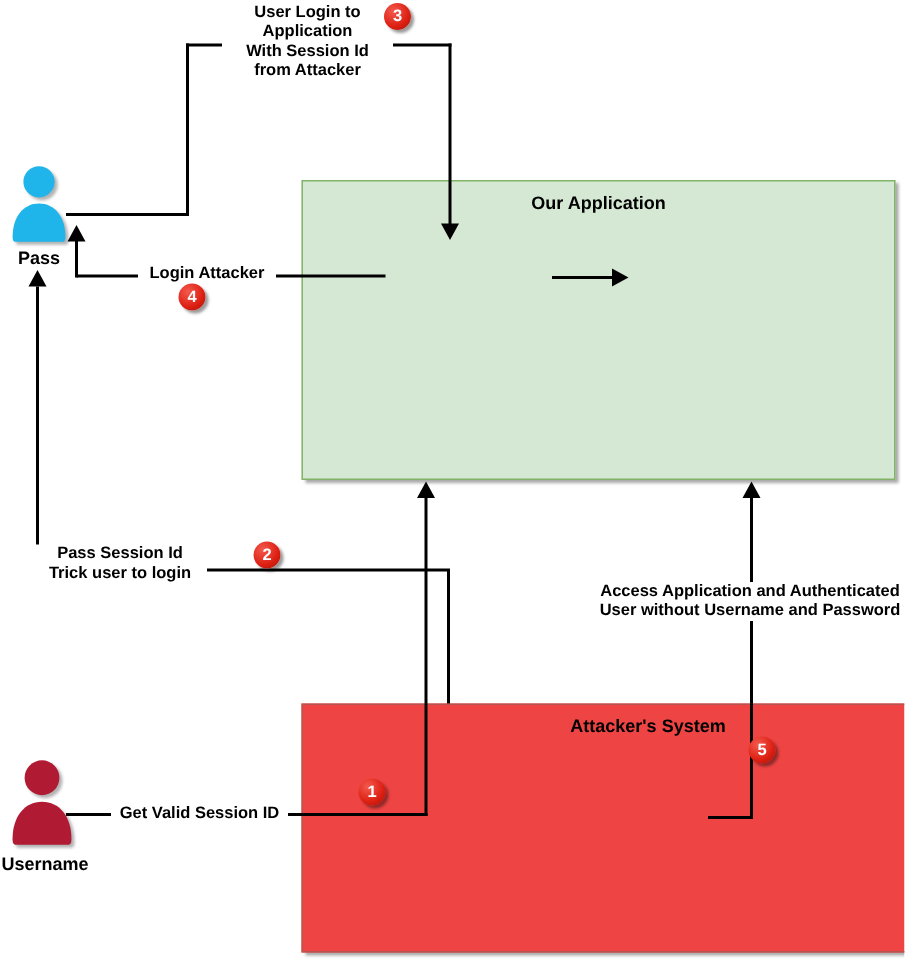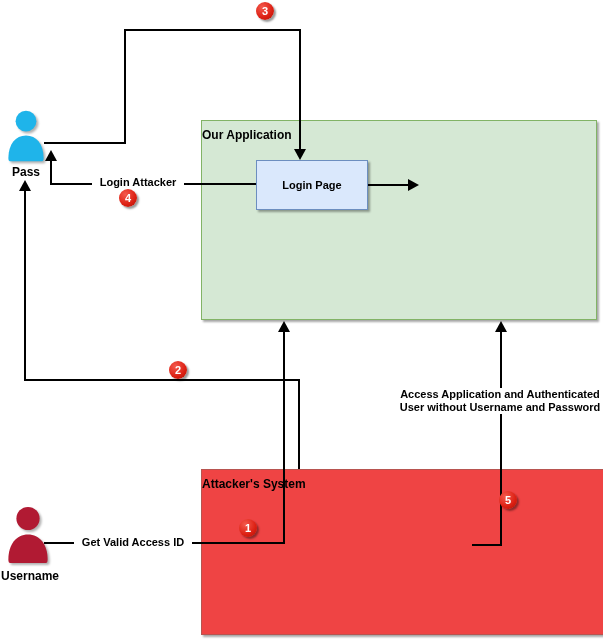--- a/index.html
+++ b/index.html
@@ -4,21 +4,21 @@
 <style>
   * { margin:0; padding:0; box-sizing:border-box; }
   html,body { background:#ffffff; }
   body { font-family:"Liberation Sans", sans-serif; }
   #canvas { position:relative; width:603px; height:644px; background:#fff; overflow:hidden; }
 
   .container-box {
     position:absolute; border:1px solid; box-shadow:2px 2px 2px rgba(0,0,0,0.35);
   }
   .container-title {
-    position:absolute; top:7px; left:0; width:100%; 
+    position:absolute; top:7px; left:0; width:100%; text-align:center;
     font-size:12px; font-weight:bold; color:#000;
   }
   .node {
     position:absolute; border:1px solid; box-shadow:2px 2px 2px rgba(0,0,0,0.35);
     display:flex; align-items:center; justify-content:center; text-align:center;
     font-size:11px; font-weight:bold; color:#000; white-space:pre-line; line-height:13px;
     z-index:5;
   }
   .line { position:absolute; background:#000; z-index:3; }
   .arrow-up {
@@ -79,31 +79,34 @@
   <div class="arrow-up" style="left:19px; top:180px;"></div>
 
   <div class="line" style="left:44px; top:542px; width:241px; height:2px;"></div>
   <div class="line" style="left:283px; top:331px; width:2px; height:213px;"></div>
   <div class="arrow-up" style="left:278px; top:321px;"></div>
 
   <div class="line" style="left:472px; top:544px; width:30px; height:2px;"></div>
   <div class="line" style="left:500px; top:331px; width:2px; height:215px;"></div>
   <div class="arrow-up" style="left:495px; top:321px;"></div>
 
-  <div class="node" style="left: 256px; top: 160px; width: 112px; height: 50px; background-color: rgb(218, 232, 252); border-color: rgb(108, 142, 191);">
-    <span>Login Page</span>
-  </div>
 
 
 
   <div class="line" style="left:368px; top:184px; width:42px; height:2px;"></div>
   <div class="arrow-down" style="left:408px; top:179px; border-top:6px solid transparent; border-bottom:6px solid transparent; border-left:11px solid #000; border-right:none;"></div>
 
+  <div class="edge-label" style="left:148px; top:2px; width:114px;">User Login to
+Application
+With Session Id
+from Attacker</div>
   <div class="edge-label" style="left:92px; top:176px; width:92px;">Login Attacker</div>
-  <div class="edge-label" style="left:74px; top:536px; width:118px;">Get Valid Access ID</div>
+  <div class="edge-label" style="left:22px; top:363px; width:116px;">Pass Session Id
+Trick user to login</div>
+  <div class="edge-label" style="left:74px; top:536px; width:118px;">Get Valid Session ID</div>
   <div class="edge-label" style="left:394px; top:388px; width:212px;">Access Application and Authenticated
 User without Username and Password</div>
 
   <div class="badge" style="left:256px; top:2px;">3</div>
   <div class="badge" style="left:119px; top:189px;">4</div>
   <div class="badge" style="left:169px; top:361px;">2</div>
   <div class="badge" style="left:239px; top:519px;">1</div>
   <div class="badge" style="left:499px; top:491px;">5</div>
 
   <div class="actor" style="left: 6px; top: 109px; width: 40px; height: 54px; color: rgb(31, 180, 234);">

